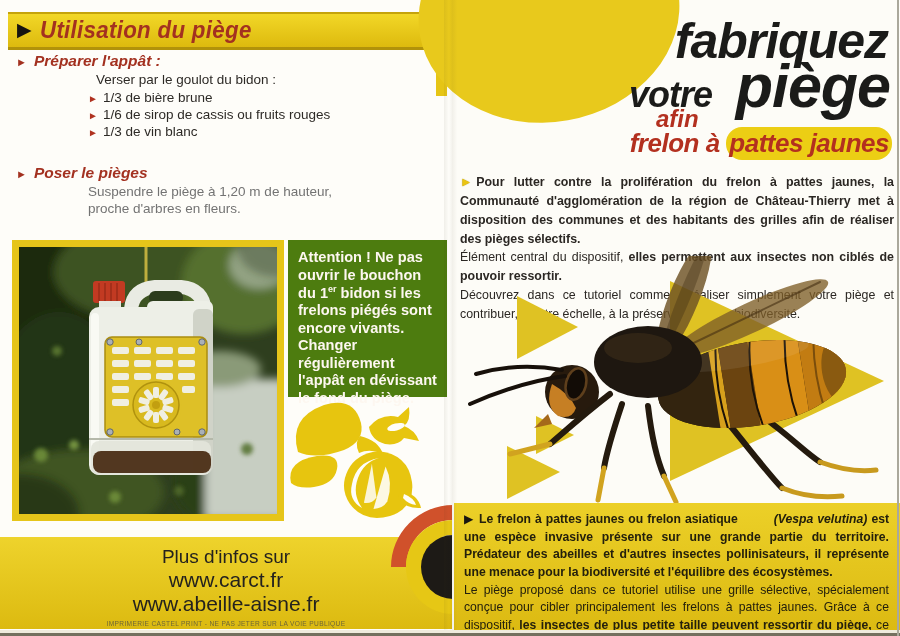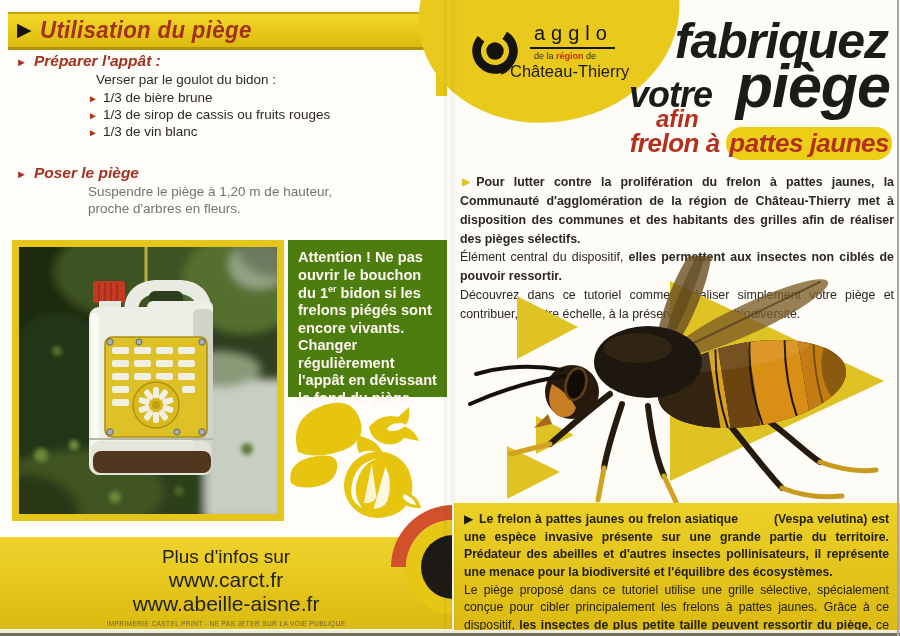--- a/index.html
+++ b/index.html
@@ -49,21 +49,21 @@
   #t4{left:204px;top:107px;font-size:24px;}
   #t5{right:8px;top:130px;font-size:26px;letter-spacing:-.5px;}
   #t5 .hl{background:#ecce14;padding:1px 3px 2px 3px;border-radius:16px;}
   #intro-p{left:8px;top:173px;width:434px;font-size:12.4px;line-height:1.52;color:#2b2723;text-align:justify;}
   #intro-p .arrow{color:#eac412;text-shadow:0 0 1px #9c880e;margin-right:4px;}
   #hero{left:0;top:256px;width:448px;height:252px;}
   #species{left:2px;top:503px;width:446px;height:127px;background:linear-gradient(#ecd028,#dcba12);
     box-sizing:border-box;padding:8px 11px 6px 10px;font-size:12.2px;line-height:1.45;color:#24200c;text-align:justify;}
   #species .arrow{color:#171510;margin-right:5px;}
   .seg-b{font-weight:700;}
-  .seg-i{margin-left:32px;}
+  .seg-i{font-style:italic;margin-left:32px;}
   
   #fold-shadow{left:444px;top:0;width:14px;height:636px;pointer-events:none;
     background:linear-gradient(to right,rgba(60,50,20,.07),rgba(255,255,255,0) 35%,rgba(60,50,20,.06) 60%,rgba(255,255,255,0) 95%);}
   #edge-b2{left:0;bottom:3px;width:900px;height:3px;background:#efebdd;}
   #edge-b{left:0;bottom:0;width:900px;height:3px;background:#74705f;}
   #edge-r{right:1px;top:0;width:2px;height:636px;background:#aaa89b;}
 </style>
 </head>
 <body>
 
@@ -81,30 +81,30 @@
       <span class="tri">►</span>
       <span>Préparer l'appât :</span>
     </div>
     <div id="bait-intro" class="abs">Verser par le goulot du bidon :</div>
     <div class="abs bullet-row" style="top:90px;">
       <span class="tri">►</span>
       <span>1/3 de bière brune</span>
     </div>
     <div class="abs bullet-row" style="top:107px;">
       <span class="tri">►</span>
-      <span>1/3 de sirop de cassis ou fruits rouges</span>
+      <span>1/6 de sirop de cassis ou fruits rouges</span>
     </div>
     <div class="abs bullet-row" style="top:124px;">
       <span class="tri">►</span>
       <span>1/3 de vin blanc</span>
     </div>
 
     <div id="pose-head" class="abs sec-head">
       <span class="tri">►</span>
-      <span>Poser le piège</span>
+      <span>Poser le pièges</span>
     </div>
     <div id="pose-text" class="abs">
       <div>Suspendre le piège à 1,20 m de hauteur,</div>
       <div>proche d'arbres en fleurs.</div>
     </div>
 
     <div id="trap-photo" class="abs">
       <svg width="258" height="267" viewBox="0 0 258 267">
         <defs>
           <filter id="bl1" x="-20%" y="-20%" width="140%" height="140%">
@@ -232,33 +232,20 @@
       <path d="M66,3 A62,62 0 0 0 4,65 L19,65 A47,47 0 0 1 66,18 Z" fill="#d0512b"></path>
       <path d="M66,18 A47,47 0 0 0 19,65 A47,47 0 0 0 66,112 L66,97 A32,32 0 0 1 34,65 A32,32 0 0 1 66,33 Z" fill="#e6c715"></path>
       <path d="M66,33 A32,32 0 0 0 34,65 A32,32 0 0 0 66,97 Z" fill="#1d1a16"></path>
     </svg>
   </div>
 
   <div id="right-page" class="abs">
 
     <div id="logo-blob" class="abs"></div>
 
-    <div id="logo" class="abs">
-      <svg id="logo-icon" class="abs" viewBox="0 0 60 60">
-        <circle cx="30" cy="30" r="9" fill="#161410"></circle>
-        <circle cx="30" cy="30" r="19" fill="none" stroke="#161410" stroke-width="9" stroke-dasharray="92 28" transform="rotate(-58 30 30)"></circle>
-        <path d="M38,46 q6,-2 8,-8" stroke="#161410" stroke-width="3.5" fill="none"></path>
-        <path d="M36,53 q9,-3 12,-12" stroke="#161410" stroke-width="3.5" fill="none" opacity=".9"></path>
-      </svg>
-      <div id="logo-brand" class="abs">agglo</div>
-      <div id="logo-tag" class="abs">
-        <span>de la </span><b>région</b><span> de</span>
-      </div>
-      <div id="logo-city" class="abs">Château-Thierry</div>
-    </div>
 
     <div id="t1" class="abs bigttl">fabriquez</div>
     <div id="t2" class="abs bigttl">votre</div>
     <div id="t3" class="abs bigttl">piège</div>
     <div id="t4" class="abs redttl">afin</div>
     <div id="t5" class="abs redttl">
       <span>frelon à </span><span class="hl">pattes jaunes</span>
     </div>
 
     <p id="intro-p" class="abs" style="margin:0;">

